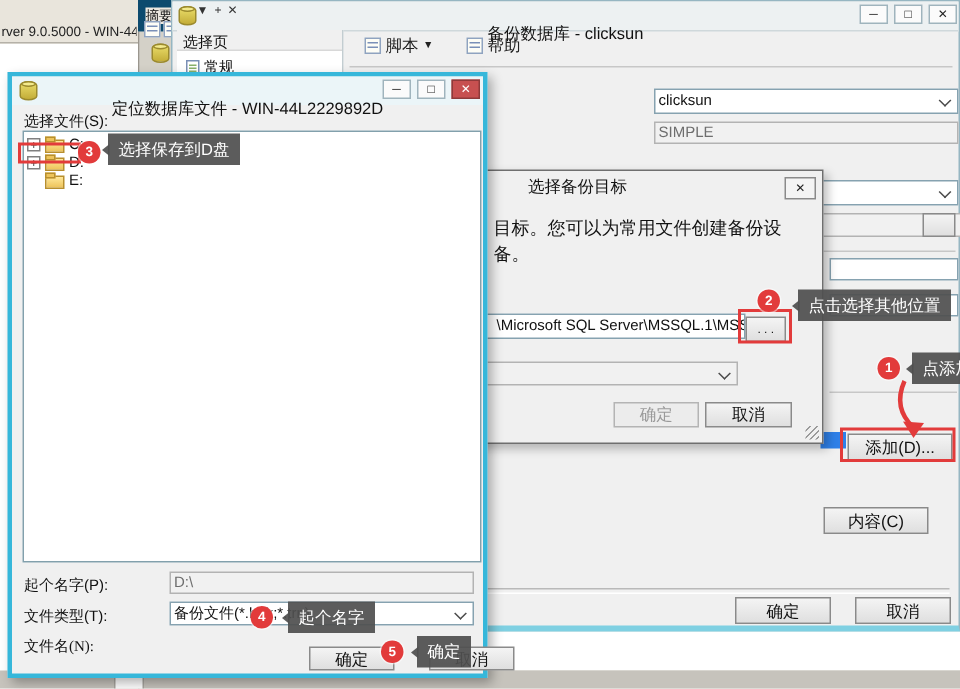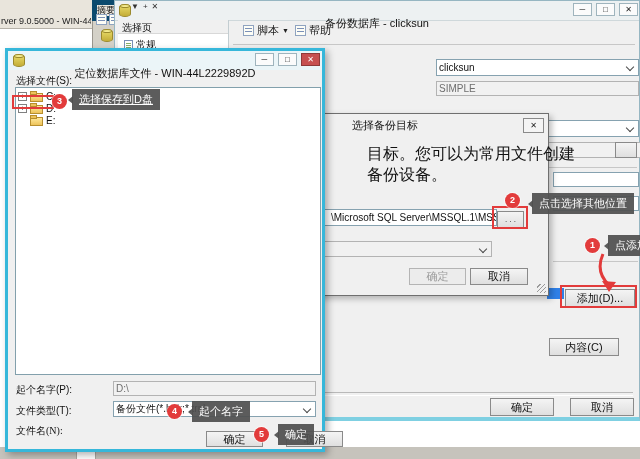--- a/index.html
+++ b/index.html
@@ -123,21 +123,21 @@
       <div class="page-item" style="top:18px;">
         <span class="page-ic"></span>
         <span>常规</span>
       </div>
       <div class="page-item" style="top:31px;">
         <span class="page-ic"></span>
         <span>选项</span>
       </div>
     </div>
 
-    <div class="abs" style="left:128px;top:21px;height:17px;display:flex;gap:6px;align-items:center;">
+    <div class="abs" style="left:128px;top:21px;height:17px;display:flex;gap:22px;align-items:center;">
       <span class="tool-item">
         <span class="mini-ic">
             <i></i>
             <i></i>
           </span>
         <span>脚本</span>
         <span style="font-size:7px;">▼</span>
       </span>
       <span class="tool-item">
         <span class="mini-ic">
@@ -183,21 +183,21 @@
     <div class="abs btn" style="left:455px;top:397px;width:64px;height:18px;">
       <span>取消</span>
     </div>
   </div>
 
   <div class="abs dest-dlg">
     <div class="abs dest-title">
       <span>选择备份目标</span>
     </div>
     <span class="win-btn abs" style="right:4px;top:4px;background:#f4f4f4;border-color:#8a8a8a;width:21px;height:15px;line-height:13px;">✕</span>
-    <div class="abs" style="left:125px;top:30px;width:215px;font-size:16px;padding-left:20px;">目标。您可以为常用文件创建备份设备。</div>
+    <div class="abs" style="left:107px;top:30px;width:215px;font-size:12px;">目标。您可以为常用文件创建备份设备。</div>
     <div class="abs input" style="left:29px;top:95px;width:246px;height:17px;line-height:16px;padding-left:79px;">
       <span>\Microsoft SQL Server\MSSQL.1\MSSQL\Backup\</span>
     </div>
     <div class="abs btn" style="left:275px;top:97px;width:27px;height:17px;font-size:8px;">
       <span>. . .</span>
     </div>
     <div class="abs combo" style="left:29px;top:127px;width:241px;height:16px;background:#f1f1f1;border-color:#b3b3b3;">
       <span class="chev"></span>
     </div>
     <div class="abs btn disabled" style="left:187px;top:154px;width:57px;height:17px;">
@@ -251,21 +251,21 @@
     <div class="abs btn" style="left:198px;top:380px;width:57px;height:16px;">
       <span>确定</span>
     </div>
     <div class="abs btn" style="left:278px;top:380px;width:57px;height:16px;">
       <span>取消</span>
     </div>
   </div>
 
   <div class="abs redbox" style="left:12px;top:95px;width:42px;height:14px;"></div>
   <div class="abs dot" style="left:52px;top:94px;">3</div>
-  <div class="abs tip" style="left:72px;top:89px;text-decoration:underline;">选择保存到D盘</div>
+  <div class="abs tip" style="left:72px;top:89px;">选择保存到D盘</div>
 
   <div class="abs redbox" style="left:492px;top:206px;width:36px;height:23px;"></div>
   <div class="abs dot" style="left:505px;top:193px;">2</div>
   <div class="abs tip" style="left:532px;top:193px;">点击选择其他位置</div>
 
   <div class="abs dot" style="left:585px;top:238px;">1</div>
   <div class="abs tip" style="left:608px;top:235px;">点添加</div>
   <svg class="abs arrow-svg" style="left:583px;top:252px;" width="50" height="42">
     <path d="M20 2 Q 12 20 26 33" stroke="#e23b3b" stroke-width="3" fill="none"></path>
     <polygon points="26,40 19,29 33,30" fill="#e23b3b"></polygon>

